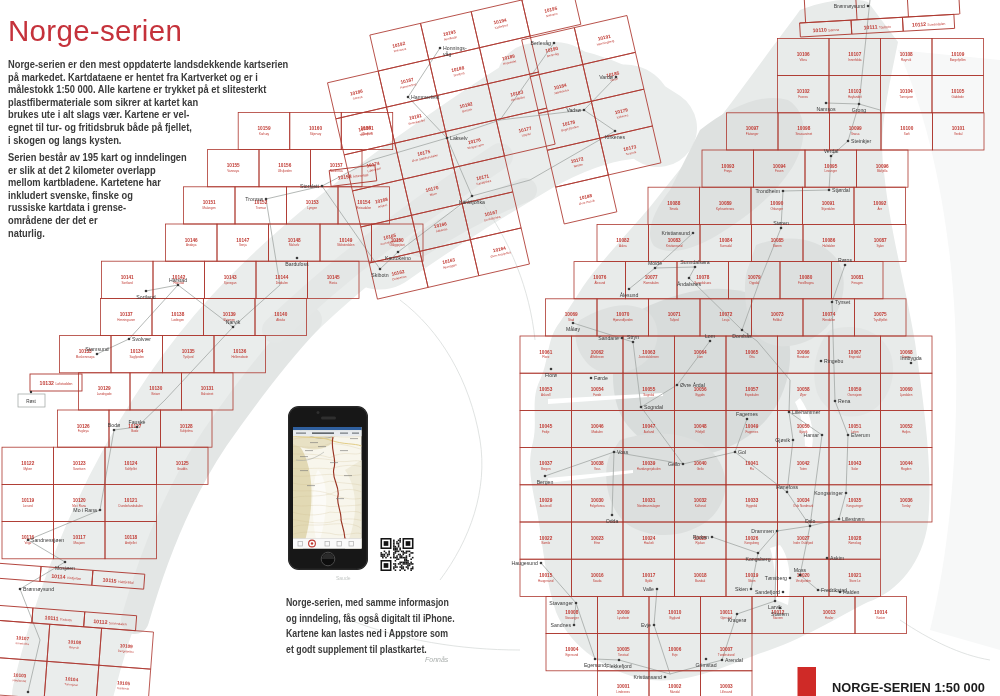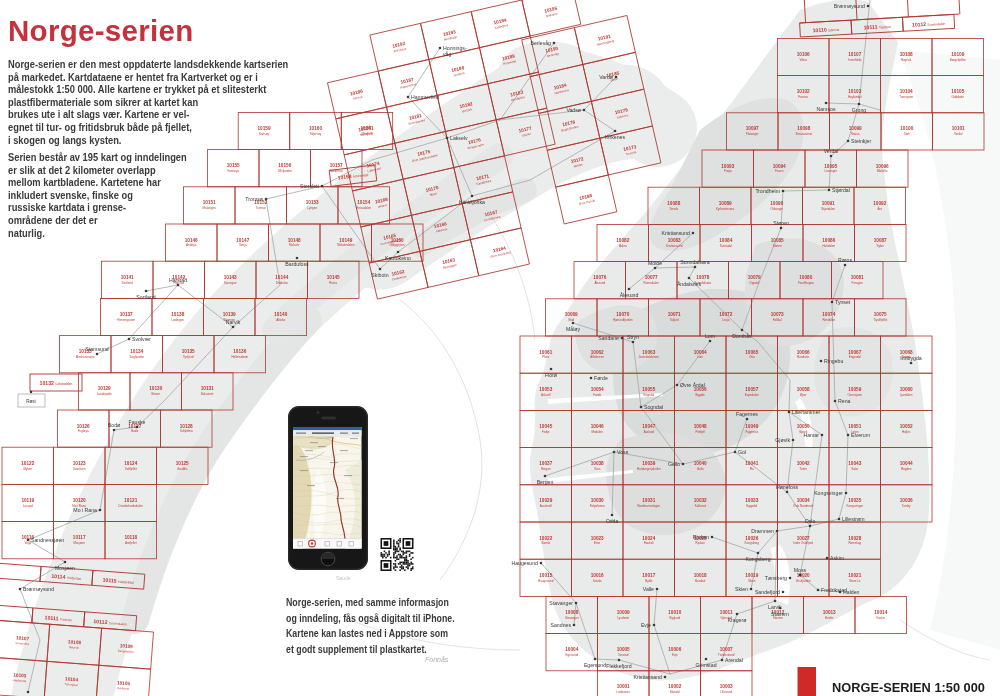--- a/index.html
+++ b/index.html
@@ -1,18 +1,18 @@
 <!DOCTYPE html>
 <html><head>
 <meta charset="utf-8">
 <style>
 html,body{margin:0;padding:0;background:#fff;}
 #page{position:relative;width:1000px;height:696px;overflow:hidden;font-family:"Liberation Sans",sans-serif;background:#fff;}
 #page svg{position:absolute;left:0;top:0;}
-.h1{position:absolute;left:8px;top:14px;font-size:29.5px;font-weight:bold;color:#c5323b;letter-spacing:0.3px;text-align:right;}
+.h1{position:absolute;left:8px;top:14px;font-size:29.5px;font-weight:normal;color:#c5323b;letter-spacing:0.3px;text-align:right;}
 .p1{white-space:pre;position:absolute;left:8px;top:58px;font-size:10.6px;line-height:12.6px;color:#3a3a3a;font-weight:bold;transform:scaleX(0.88);transform-origin:0 0;}
 .p2{white-space:pre;position:absolute;left:8px;top:151px;font-size:10.6px;line-height:12.6px;color:#3a3a3a;font-weight:bold;transform:scaleX(0.88);transform-origin:0 0;}
 .p3{white-space:pre;position:absolute;left:286px;top:595px;font-size:11px;line-height:15.5px;color:#3a3a3a;font-weight:bold;transform:scaleX(0.8);transform-origin:0 0;}
 </style>
 </head>
 <body>
 <div id="page">
 
 <svg width="1000" height="696" viewBox="0 0 1000 696" font-family="Liberation Sans, sans-serif">
 

